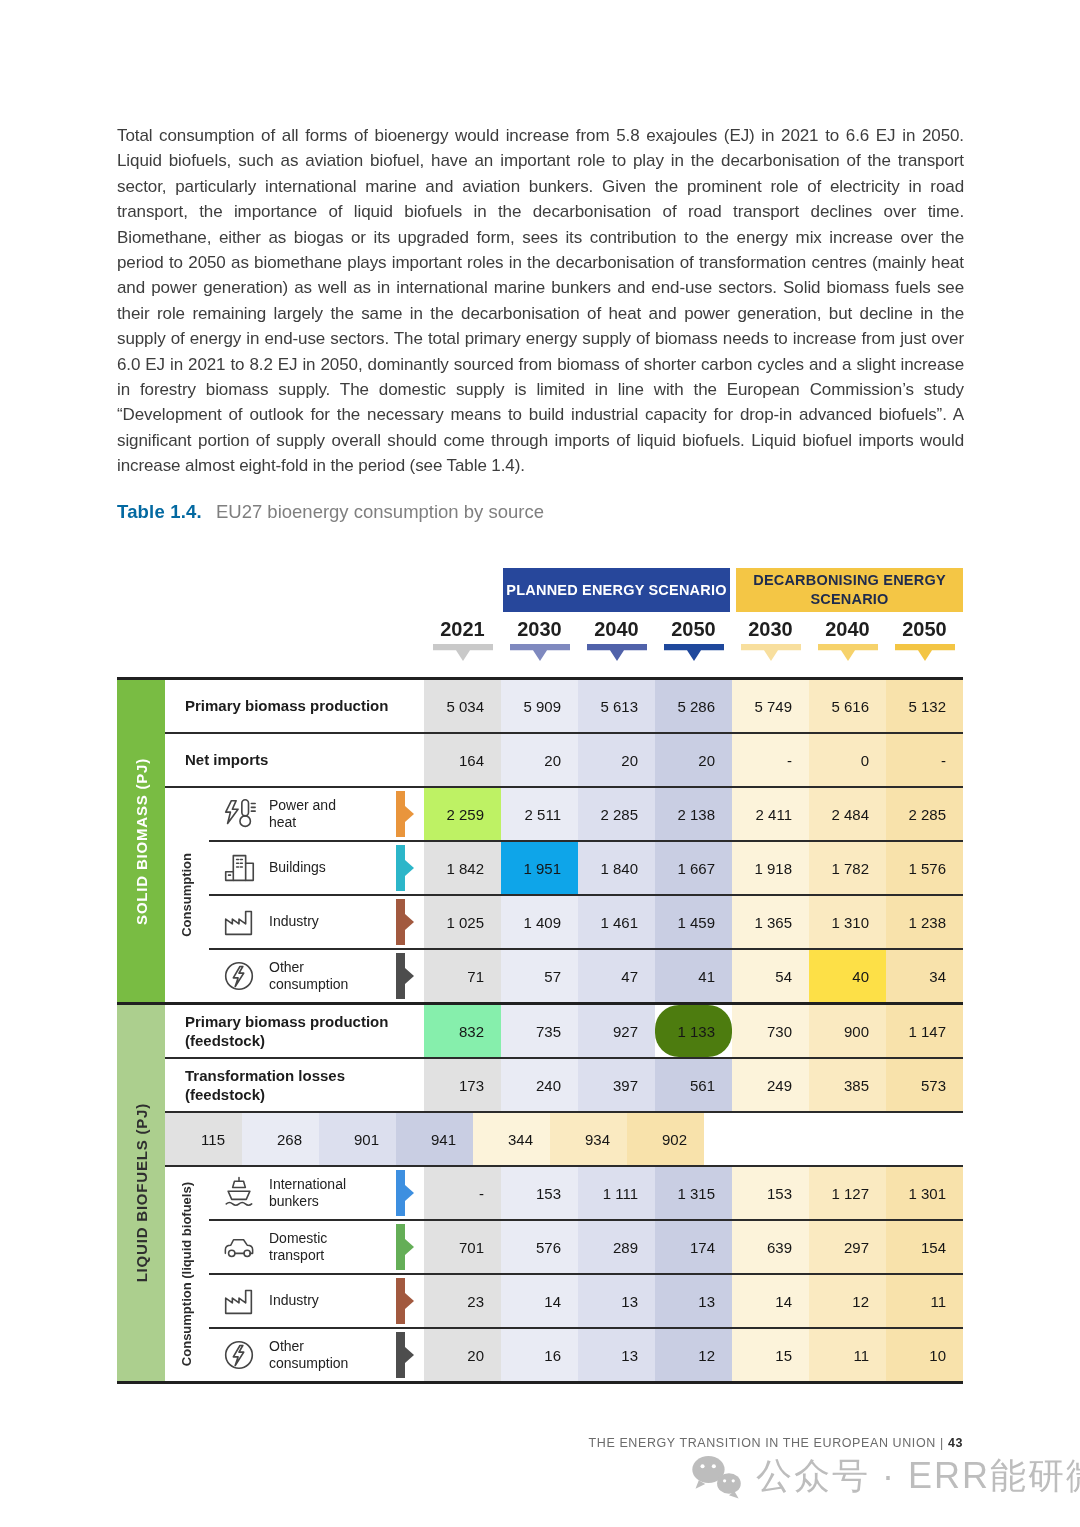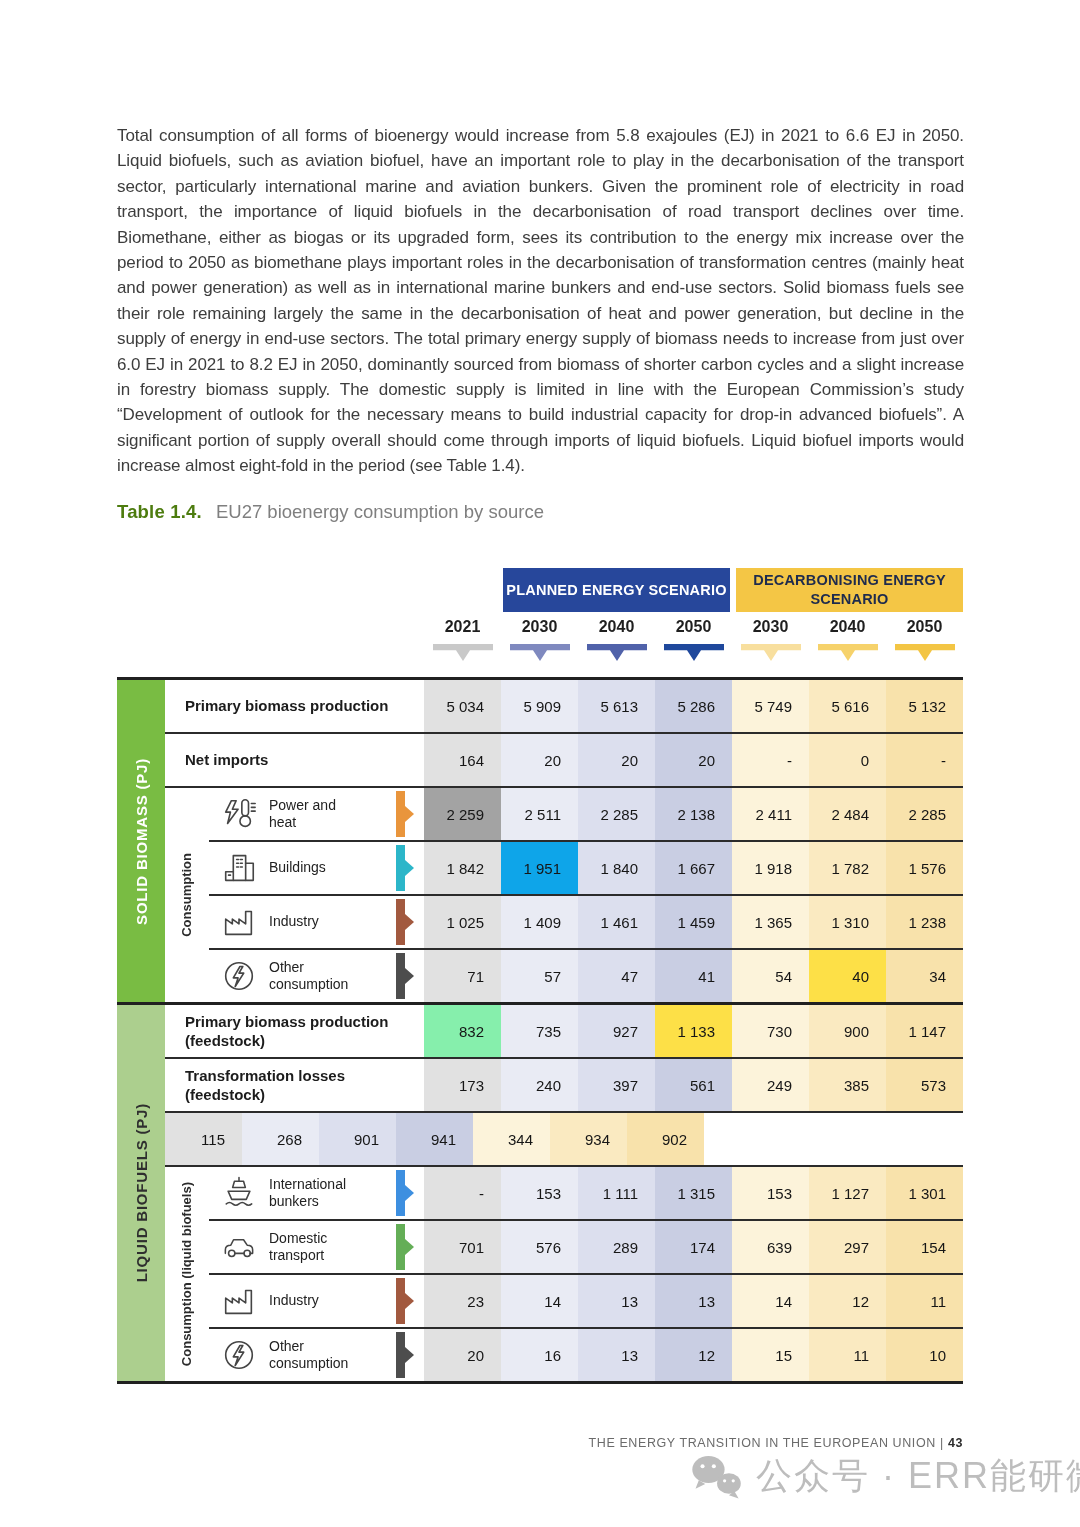--- a/index.html
+++ b/index.html
@@ -4,30 +4,30 @@
 <style>
   html,body{margin:0;padding:0;background:#fff;}
   .page{position:relative;width:1080px;height:1527px;background:#ffffff;
         font-family:"Liberation Sans",sans-serif;overflow:hidden;}
 
   .intro{position:absolute;left:117px;top:106px;width:847px;
          font-size:17px;line-height:25.4px;text-align:justify;
          color:#3d3d3d;letter-spacing:-0.1px;}
 
   .caption{position:absolute;left:117px;top:501px;font-size:18.5px;color:#7f7f7f;}
-  .caption .cap-label{font-weight:700;color:#4d7c0f;margin-right:14px;letter-spacing:.2px;}
+  .caption .cap-label{font-weight:700;color:#0369a1;margin-right:14px;letter-spacing:.2px;}
 
   
   .thead{position:absolute;left:117px;top:568px;width:847px;height:108px;}
   .sc{position:absolute;top:0;height:44px;display:flex;align-items:center;justify-content:center;
       text-align:center;font-weight:700;font-size:14.5px;line-height:1.3;letter-spacing:.2px;}
   .sc-planned{left:386px;width:227px;}
   .sc-decarb{left:619px;width:227px;}
   .year{position:absolute;top:50px;width:77px;text-align:center;
-        font-weight:700;font-size:16px;color:#1f1f1f;}
+        font-weight:700;font-size:20px;color:#1f1f1f;}
   .yarrow{position:absolute;top:75px;width:77px;text-align:center;line-height:0;}
 
   
   .tbl{position:absolute;left:117px;top:677px;width:846px;border-top:3px solid #202020;}
   .section{display:flex;border-bottom:3px solid #202020;}
   .sbar{width:48px;display:flex;align-items:center;justify-content:center;}
   .sbar span{writing-mode:vertical-rl;transform:rotate(180deg);
              font-weight:700;font-size:15px;letter-spacing:.8px;white-space:nowrap;}
   .srows{flex:1;}
   .row{display:flex;height:52px;align-items:stretch;background:#fff;}
@@ -154,21 +154,21 @@
                 </svg>
               </div>
               <div class="ctext">
                   <span>Power and heat</span>
                 </div>
               <div class="mcell">
                 <svg width="20" height="46">
                     <path d="M2 0 h9 v15 l9 8 l-9 8 v15 h-9 z" fill="#E9953C"></path>
                   </svg>
               </div>
-              <div class="cell" style="background: #a3a3a3;">2 259</div>
+              <div class="cell" style="background: #bef264;">2 259</div>
               <div class="cell" style="background: rgb(233, 235, 244);">2 511</div>
               <div class="cell" style="background: rgb(220, 223, 238);">2 285</div>
               <div class="cell" style="background: rgb(201, 206, 227);">2 138</div>
               <div class="cell" style="background: rgb(252, 243, 218);">2 411</div>
               <div class="cell" style="background: rgb(250, 234, 193);">2 484</div>
               <div class="cell" style="background: rgb(248, 226, 171);">2 285</div>
             </div>
             <div class="row">
               <div class="icell">
                 <svg width="38" height="38" viewBox="0 0 40 40">
@@ -247,21 +247,21 @@
     <div class="section">
       <div class="sbar" style="background: rgb(172, 207, 142);">
         <span style="color: rgb(47, 47, 47);">LIQUID BIOFUELS (PJ)</span>
       </div>
       <div class="srows">
         <div class="row">
           <div class="slabel">Primary biomass production (feedstock)</div>
           <div class="cell" style="background: #86efac;">832</div>
           <div class="cell" style="background: rgb(233, 235, 244);">735</div>
           <div class="cell" style="background: rgb(220, 223, 238);">927</div>
-          <div class="cell" style="background: #fde047;">1 133</div>
+          <div class="cell" style="background: #4d7c0f; border-radius: 24px;">1 133</div>
           <div class="cell" style="background: rgb(252, 243, 218);">730</div>
           <div class="cell" style="background: rgb(250, 234, 193);">900</div>
           <div class="cell" style="background: rgb(248, 226, 171);">1 147</div>
         </div>
         <div class="row">
           <div class="slabel">Transformation losses (feedstock)</div>
           <div class="cell" style="background: rgb(225, 225, 225);">173</div>
           <div class="cell" style="background: rgb(233, 235, 244);">240</div>
           <div class="cell" style="background: rgb(220, 223, 238);">397</div>
           <div class="cell" style="background: rgb(201, 206, 227);">561</div>

